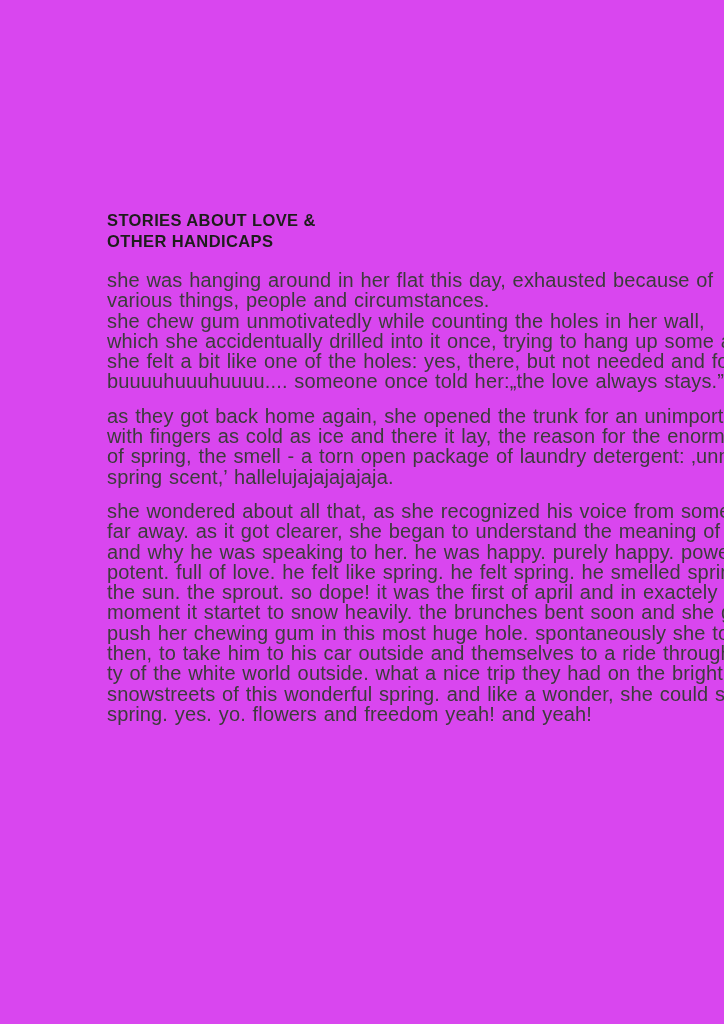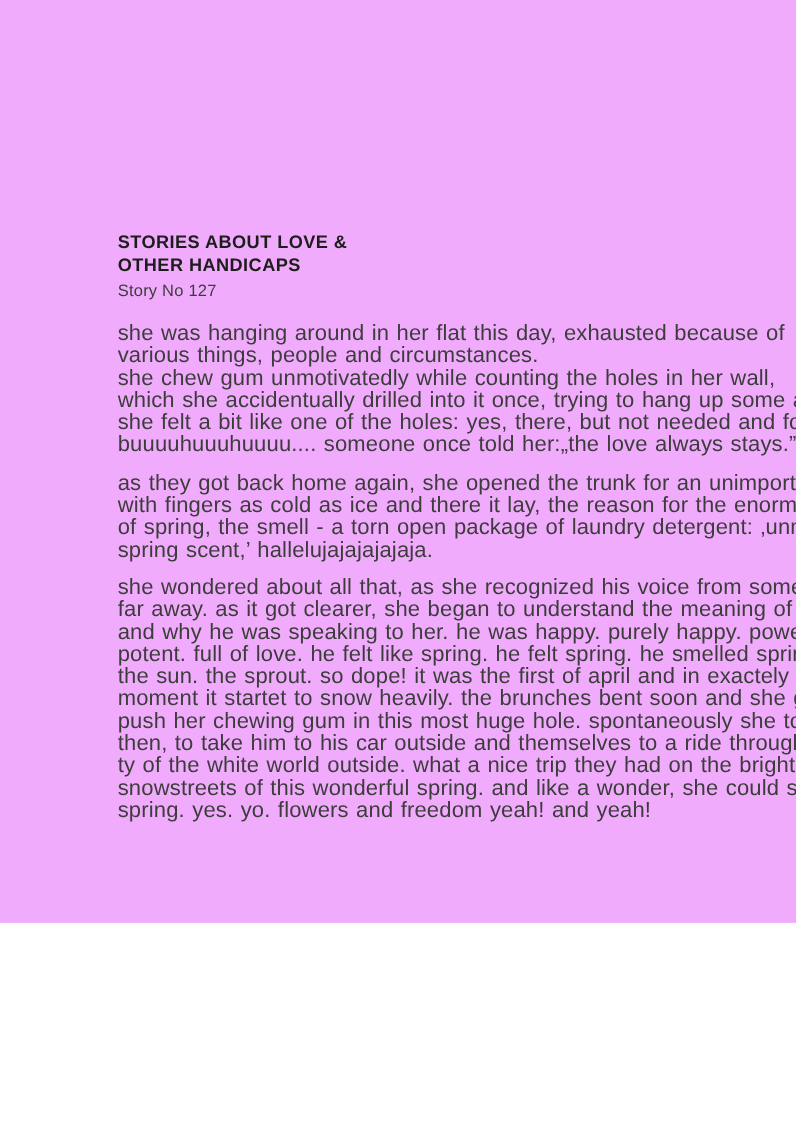--- a/index.html
+++ b/index.html
@@ -3,22 +3,22 @@
 <meta charset="utf-8">
 <style>
   html, body {
     margin: 0;
     padding: 0;
     background: #ffffff;
   }
   .page {
     position: relative;
     width: 724px;
-    height: 839px;
-    background: #f0abfc;
+    height: 1024px;
+    background: #d946ef;
     overflow: hidden;
     font-family: "Liberation Sans", sans-serif;
   }
   .content {
     position: absolute;
     left: 107px;
     top: 210px;
     width: 560px;
   }
   .story-title {
@@ -56,21 +56,20 @@
   }
 </style>
 </head>
 <body>
 
 <main class="page">
   <div class="content">
     <header>
       <h1 class="story-title">STORIES ABOUT LOVE &amp;
 OTHER HANDICAPS</h1>
-      <div class="story-number">Story No 127</div>
     </header>
     <article class="story-body">
       <p class="story-paragraph">she was hanging around in her flat this day, exhausted because of
 various things, people and circumstances.
 she chew gum unmotivatedly while counting the holes in her wall,
 which she accidentually drilled into it once, trying to hang up some art pieces.
 she felt a bit like one of the holes: yes, there, but not needed and for that ugly.
 buuuuhuuuhuuuu.... someone once told her:„the love always stays.”</p>
       <p class="story-paragraph">as they got back home again, she opened the trunk for an unimportant reason
 with fingers as cold as ice and there it lay, the reason for the enormous feeling

